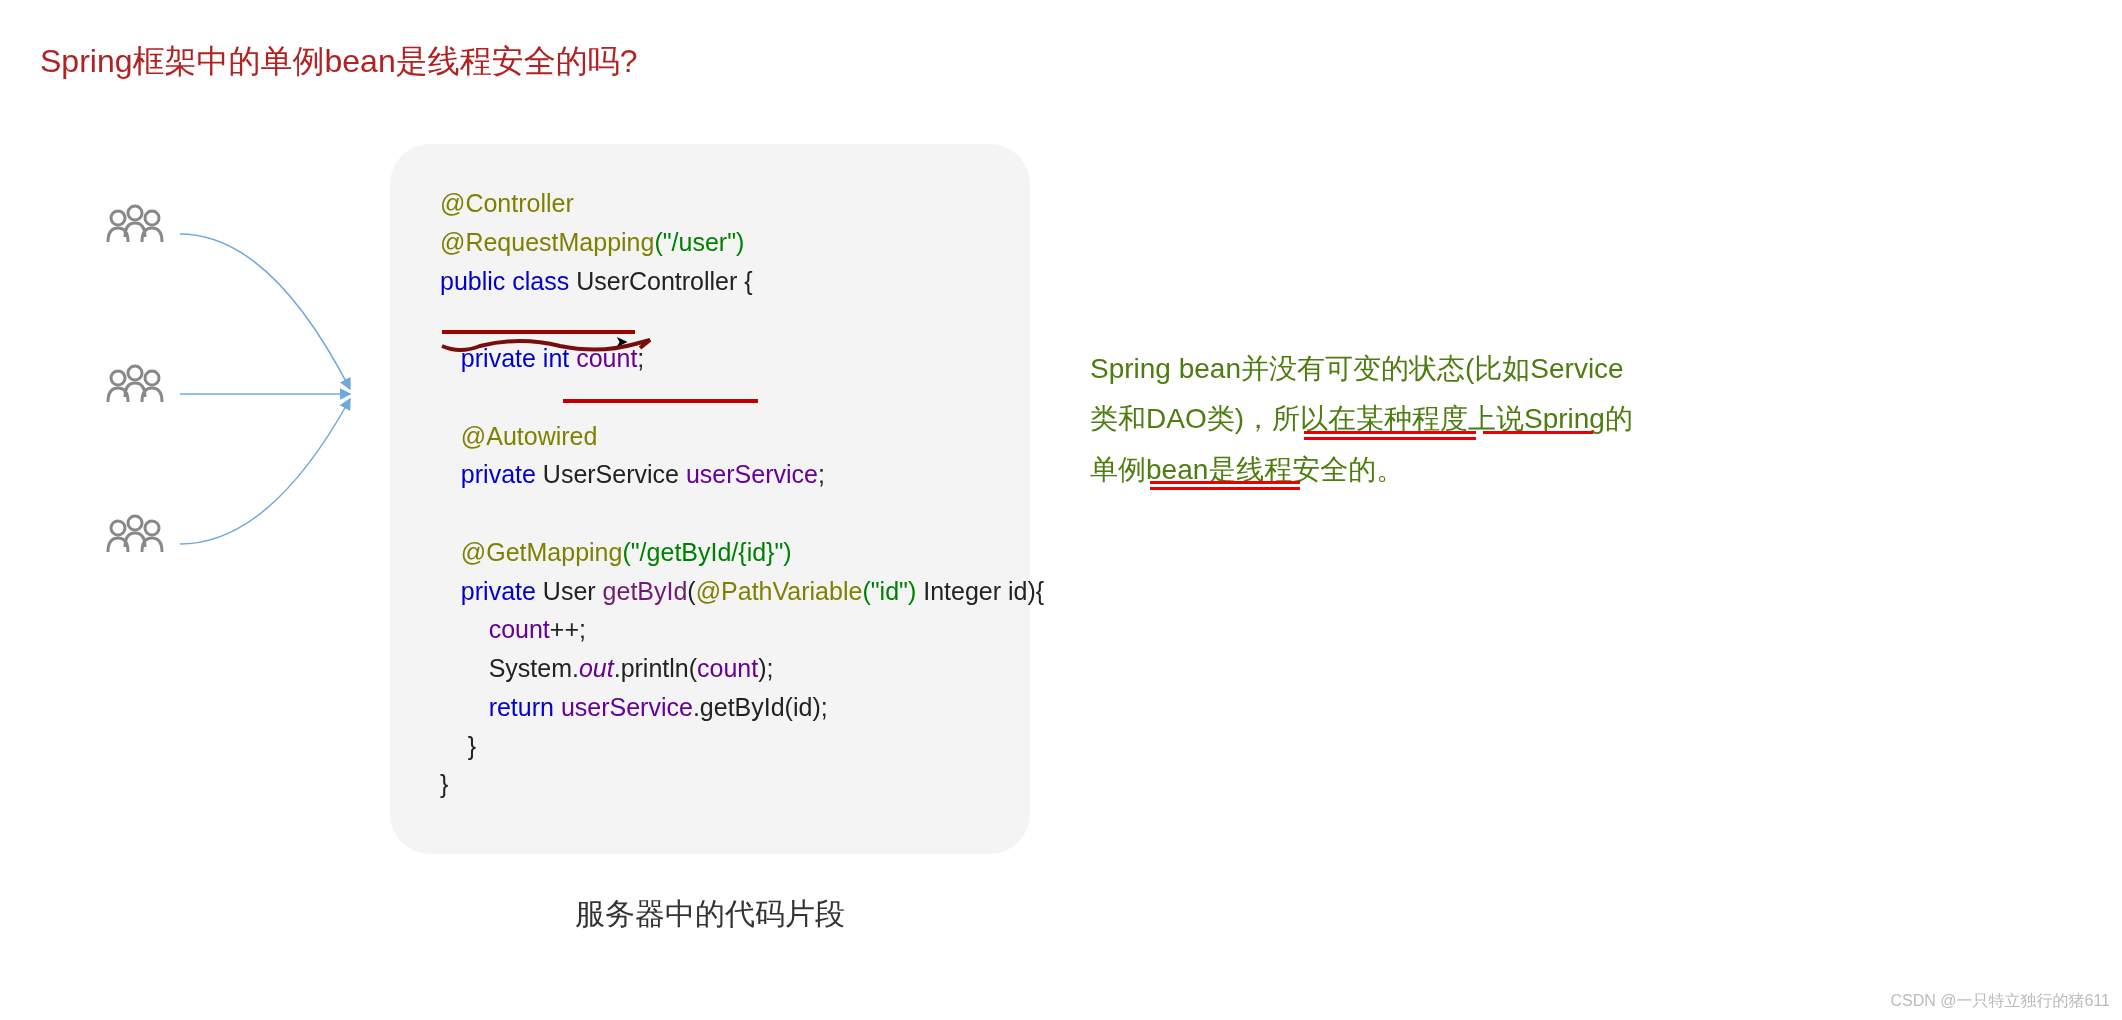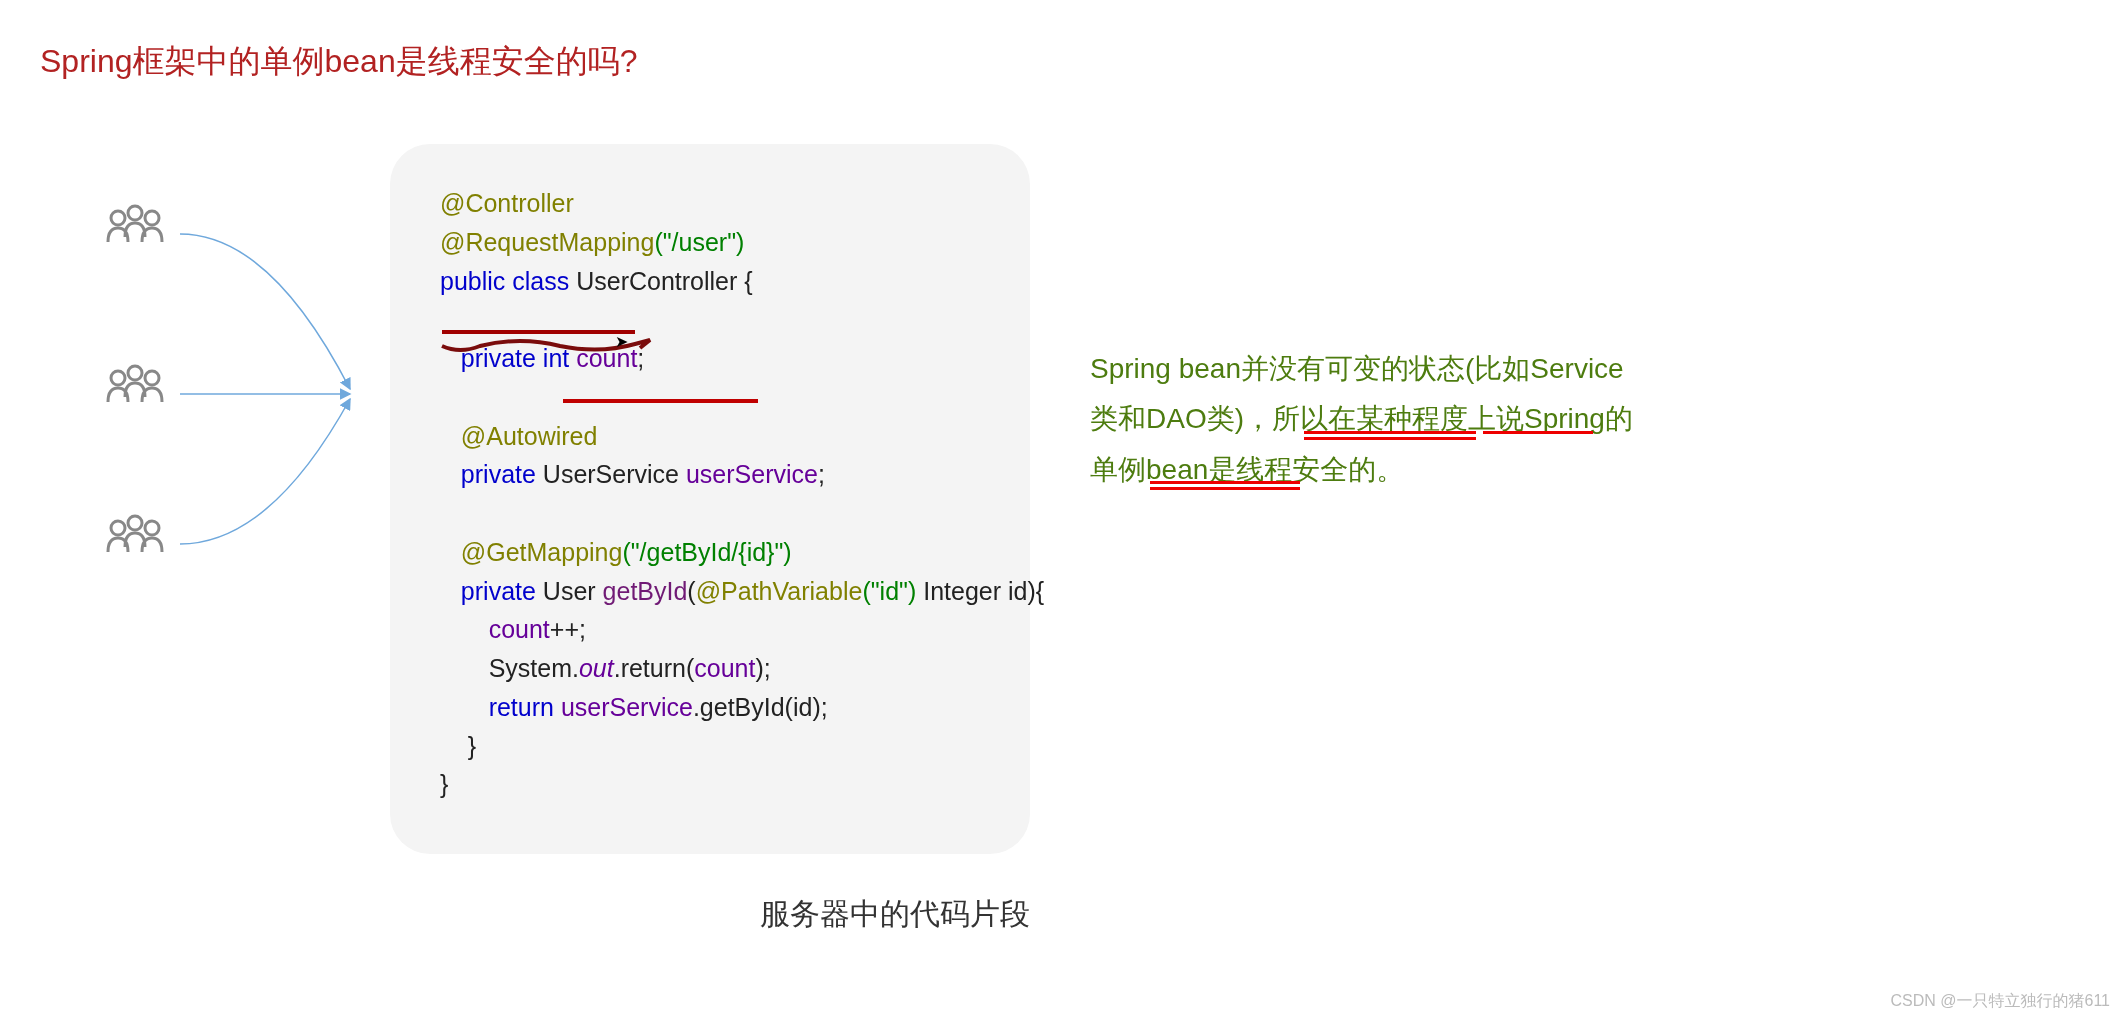--- a/index.html
+++ b/index.html
@@ -81,21 +81,21 @@
     top: 182px;
     left: 50px;
     width: 220px;
     height: 30px;
   }
   .ul2 { position:absolute; top:255px; left:173px; width:195px; border-bottom:4px solid #c00000; }
 
   .caption {
     font-size: 30px;
     color: #333;
-    text-align: right;
+    text-align: center;
     width: 640px;
     margin-left: 350px;
     margin-top: 40px;
   }
 
   .para {
     width: 560px;
     margin-left: 60px;
     margin-top: 200px;
     font-size: 28px;
@@ -180,21 +180,21 @@
 <span class="blue">public class</span><span class="black"> UserController {</span>
 
    <span class="blue">private</span><span class="blue"> int</span><span class="purple"> count</span><span class="black">;</span>
 
    <span class="olive">@Autowired</span>
    <span class="blue">private</span><span class="black"> UserService </span><span class="purple">userService</span><span class="black">;</span>
 
    <span class="olive">@GetMapping</span><span class="green">("/getById/{id}")</span>
    <span class="blue">private</span><span class="black"> User </span><span class="dkred">getById</span><span class="black">(</span><span class="olive">@PathVariable</span><span class="green">("id")</span><span class="black"> Integer id){</span>
        <span class="purple">count</span><span class="black">++;</span>
-       <span class="black">System.</span><span class="purple ital">out</span><span class="black">.return(</span><span class="purple">count</span><span class="black">);</span>
+       <span class="black">System.</span><span class="purple ital">out</span><span class="black">.println(</span><span class="purple">count</span><span class="black">);</span>
        <span class="blue">return</span><span class="purple"> userService</span><span class="black">.getById(id);</span>
 <span class="black">    }</span>
 <span class="black">}</span></div>
 
     <svg class="scribble1" viewBox="0 0 220 30">
       <path d="M2 6 L195 6" stroke="#a00000" stroke-width="4" fill="none"></path>
       <path d="M2 20 Q 20 28 40 20 Q 80 10 120 20 Q 160 28 195 18 L 210 14 L 200 22" stroke="#7a0c0c" stroke-width="4" fill="none"></path>
     </svg>
     <span class="cursor">➤</span>
     <div class="ul2"></div>

